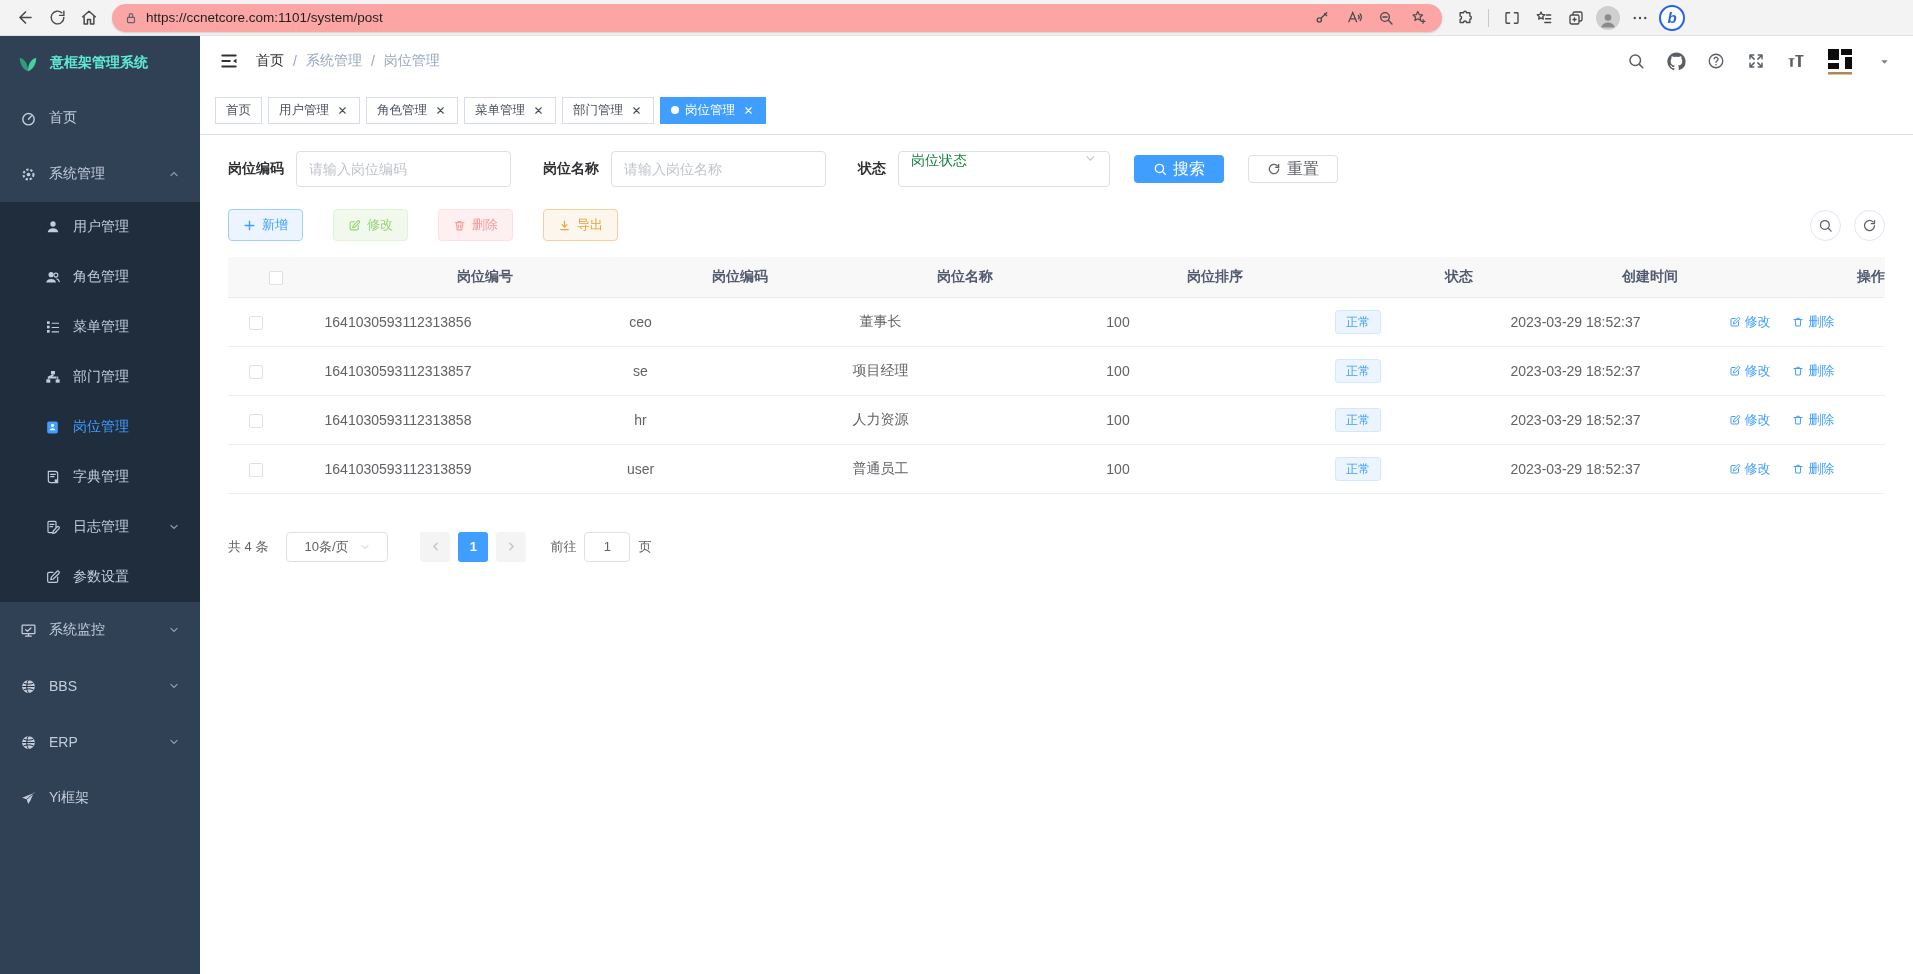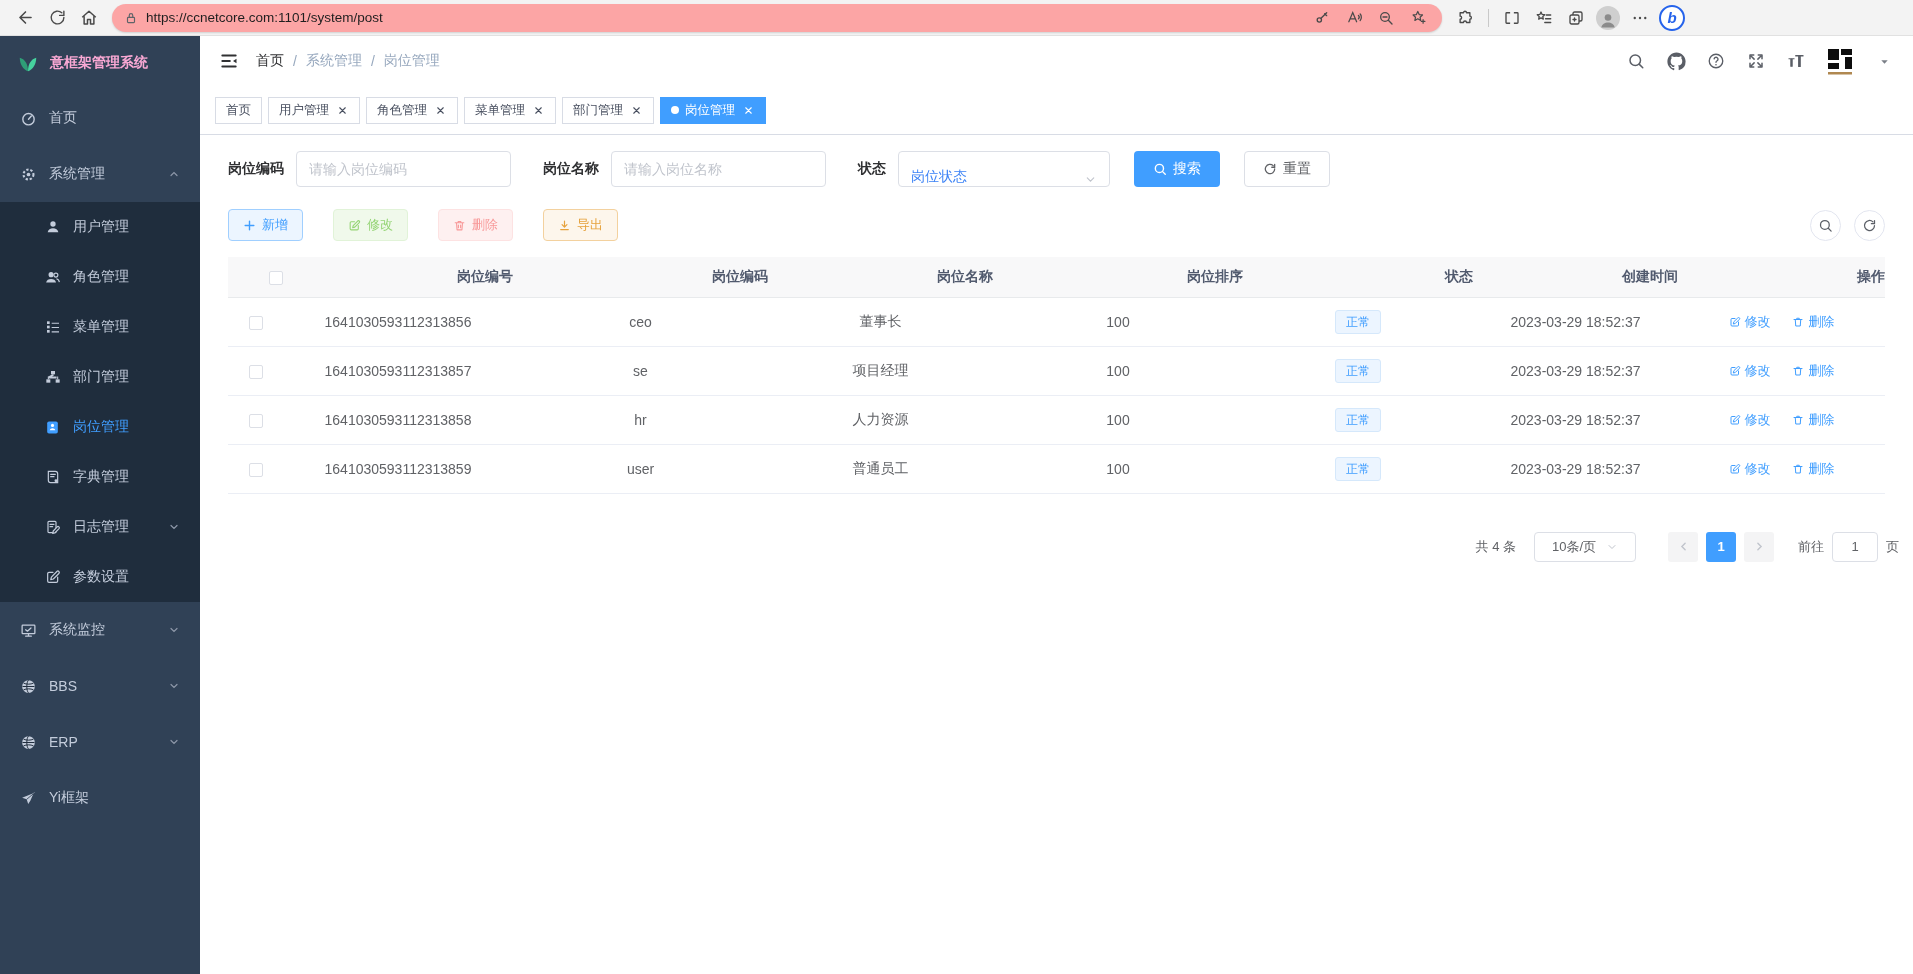--- a/index.html
+++ b/index.html
@@ -21,21 +21,21 @@
   .avatar-b { width:24px; height:24px; border-radius:50%; background:#cfcfcf; display:flex; align-items:flex-end; justify-content:center; overflow:hidden; }
   .bing { width:26px; height:26px; border-radius:50%; background:#fff; border:2px solid #2563eb;
     color:#2563eb; font-weight:bold; font-size:15px; display:flex; align-items:center; justify-content:center; font-style:italic; }
 
   
   .app { flex:1; display:flex; min-height:0; }
 
   
   .sidebar { width:200px; background:#304156; color:#c3ccdb; flex-shrink:0; font-size:14px; overflow:hidden; }
   .logo { height:54px; display:flex; align-items:center; gap:10px; padding:0 16px;
-    color:#f9a8d4; font-weight:bold; font-size:14px; white-space:nowrap; }
+    color:#5eead4; font-weight:bold; font-size:14px; white-space:nowrap; }
   .mi { height:56px; display:flex; align-items:center; gap:12px; padding:0 20px; cursor:pointer; white-space:nowrap; }
   .submenu { background:#1f2d3d; }
   .submenu .mi { height:50px; padding-left:44px; }
   .mi .chev { margin-left:auto; color:#8d97a8; }
   .mi.active { color:#409eff; }
   .micon { width:17px; height:17px; flex-shrink:0; display:flex; align-items:center; justify-content:center; }
 
   
   .main { flex:1; min-width:0; display:flex; flex-direction:column; background:#fff; }
 
@@ -59,24 +59,24 @@
 
   
   .filters { display:flex; align-items:center; }
   .fgroup { display:flex; align-items:center; margin-right:32px; }
   .flabel { font-weight:bold; color:#303133; font-size:14px; margin-right:12px; white-space:nowrap; }
   .finput { width:215px; height:36px; border:1px solid #dcdfe6; border-radius:4px;
     padding:0 12px; font-size:14px; color:#0c4a6e; outline:none; background:#fff;
     font-family:"Liberation Sans","DejaVu Sans",sans-serif; }
   .finput::placeholder { color:#c0c4cc; }
   .fselect { width:212px; height:36px; border:1px solid #dcdfe6; border-radius:4px;
-    display:flex; align-items:flex-end; padding:0 12px; color:#3b82f6; font-size:14px; cursor:pointer; background:#fff; }
+    display:flex; align-items:flex-start; padding:0 12px; color:#15803d; font-size:14px; cursor:pointer; background:#fff; }
   .fselect .chev { margin-left:auto; color:#c0c4cc; }
-  .btn { height:36px; border-radius:4px; display:inline-flex; align-items:center; gap:6px;
-    padding:0 18px; font-size:14px; cursor:pointer; border:1px solid transparent; white-space:nowrap; }
+  .btn { height:28px; border-radius:4px; display:inline-flex; align-items:center; gap:6px;
+    padding:0 18px; font-size:16px; cursor:pointer; border:1px solid transparent; white-space:nowrap; }
   .btn-primary { background:#409eff; color:#fff; margin-left:24px; }
   .btn-plain { background:#fff; border-color:#dcdfe6; color:#606266; margin-left:24px; }
 
   
   .toolrow { display:flex; align-items:center; margin-top:22px; }
   .tbtn { height:32px; border-radius:4px; display:inline-flex; align-items:center; gap:6px;
     padding:0 14px; font-size:13px; cursor:pointer; border:1px solid; margin-right:30px; white-space:nowrap; }
   .tbtn-add   { background:#ecf5ff; border-color:#a0cfff; color:#409eff; }
   .tbtn-edit  { background:#f0f9eb; border-color:#e1f3d8; color:#95d475; cursor:not-allowed; }
   .tbtn-del   { background:#fef0f0; border-color:#fde2e2; color:#f89898; cursor:not-allowed; }
@@ -91,21 +91,21 @@
     text-align:right; border-bottom:1px solid #e8eaec; }
   td { height:49px; border-bottom:1px solid #ebeef5; color:#606266; font-size:14px; text-align:center; white-space:nowrap; }
   .cb { width:14px; height:14px; border:1px solid #dcdfe6; border-radius:2px; background:#fff;
     display:inline-block; vertical-align:middle; cursor:pointer; }
   .tag { display:inline-block; height:24px; line-height:22px; padding:0 10px; font-size:12px;
     background:#ecf5ff; border:1px solid #d5e8fb; color:#409eff; border-radius:3px; }
   .alink { color:#409eff; font-size:13px; display:inline-flex; align-items:center; gap:4px;
     margin:0 9px; cursor:pointer; }
 
   
-  .pager { display:flex; align-items:center; justify-content:flex-end; margin-top:38px;
+  .pager { display:flex; align-items:center; margin-top:38px;
     font-size:13px; color:#606266; gap:0; margin-right:-14px; }
   .ptotal { margin-right:18px; }
   .psel { width:102px; height:30px; border:1px solid #dcdfe6; border-radius:4px; background:#fff;
     display:flex; align-items:center; justify-content:center; gap:10px; cursor:pointer; margin-right:28px; }
   .psel .chev { color:#c0c4cc; }
   .pbtn { width:30px; height:30px; background:#f4f4f5; border-radius:3px; color:#c0c4cc;
     display:flex; align-items:center; justify-content:center; margin:0 4px; cursor:pointer; }
   .pcur { width:30px; height:30px; background:#409eff; color:#fff; border-radius:3px; font-weight:bold;
     display:flex; align-items:center; justify-content:center; margin:0 4px; cursor:pointer; }
   .pgoto { margin-left:20px; display:flex; align-items:center; gap:8px; }

